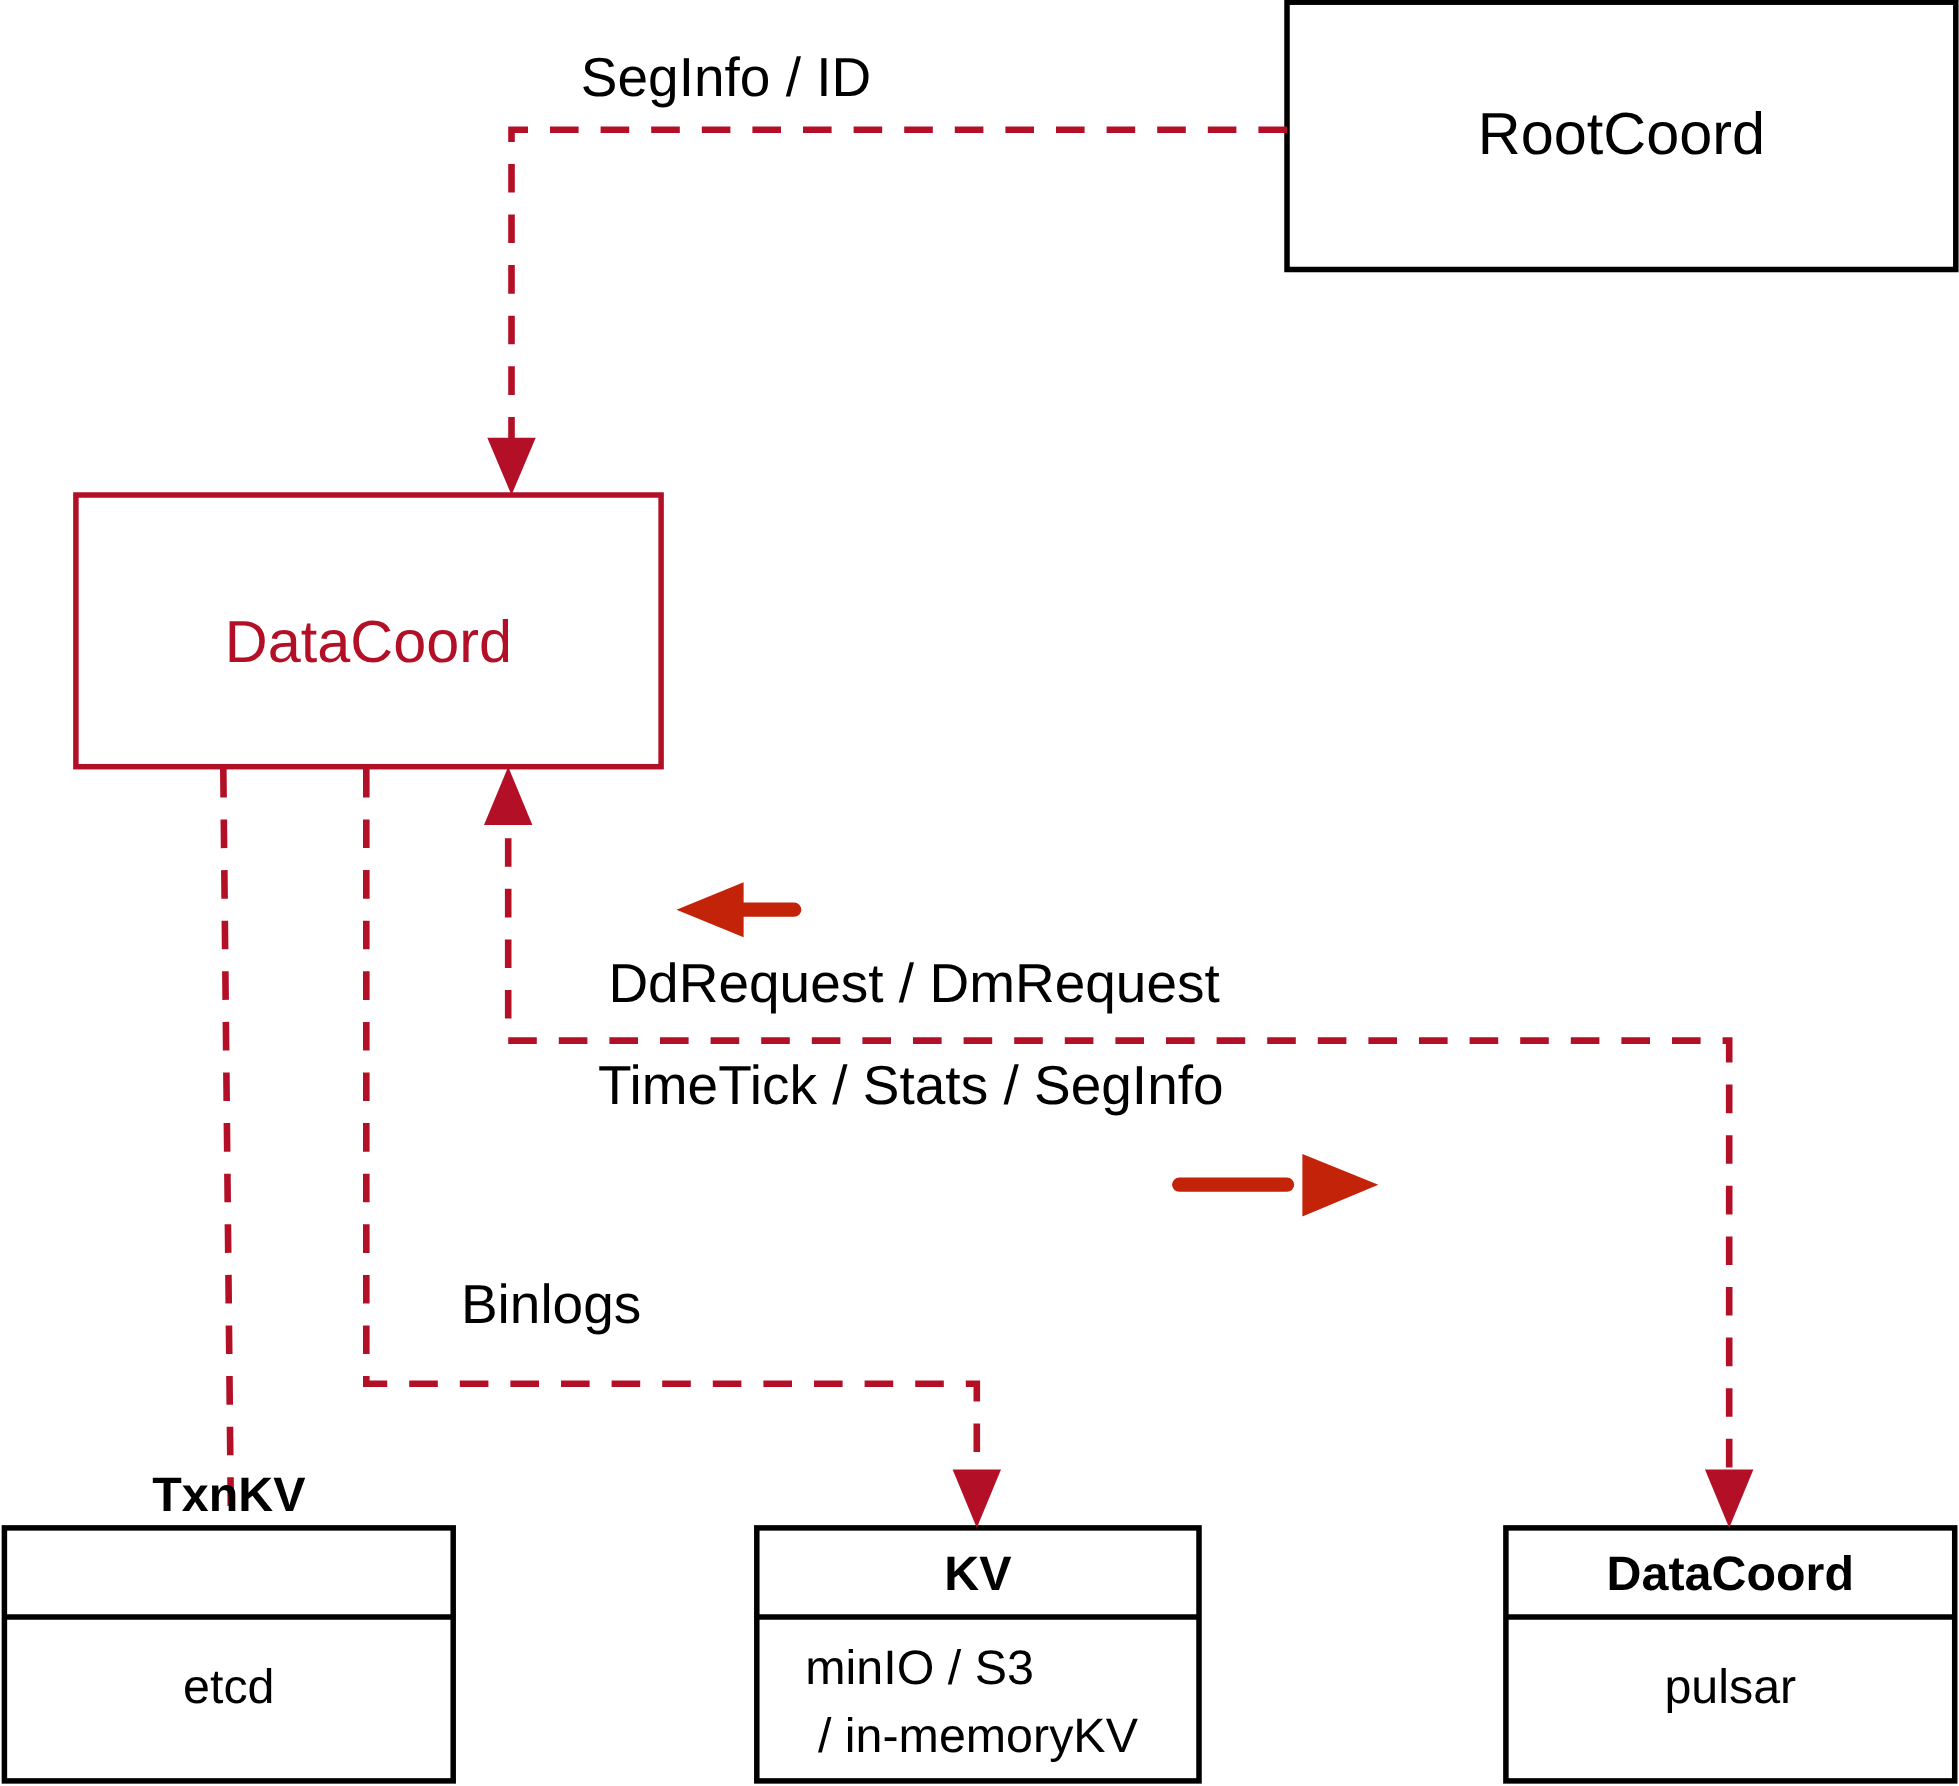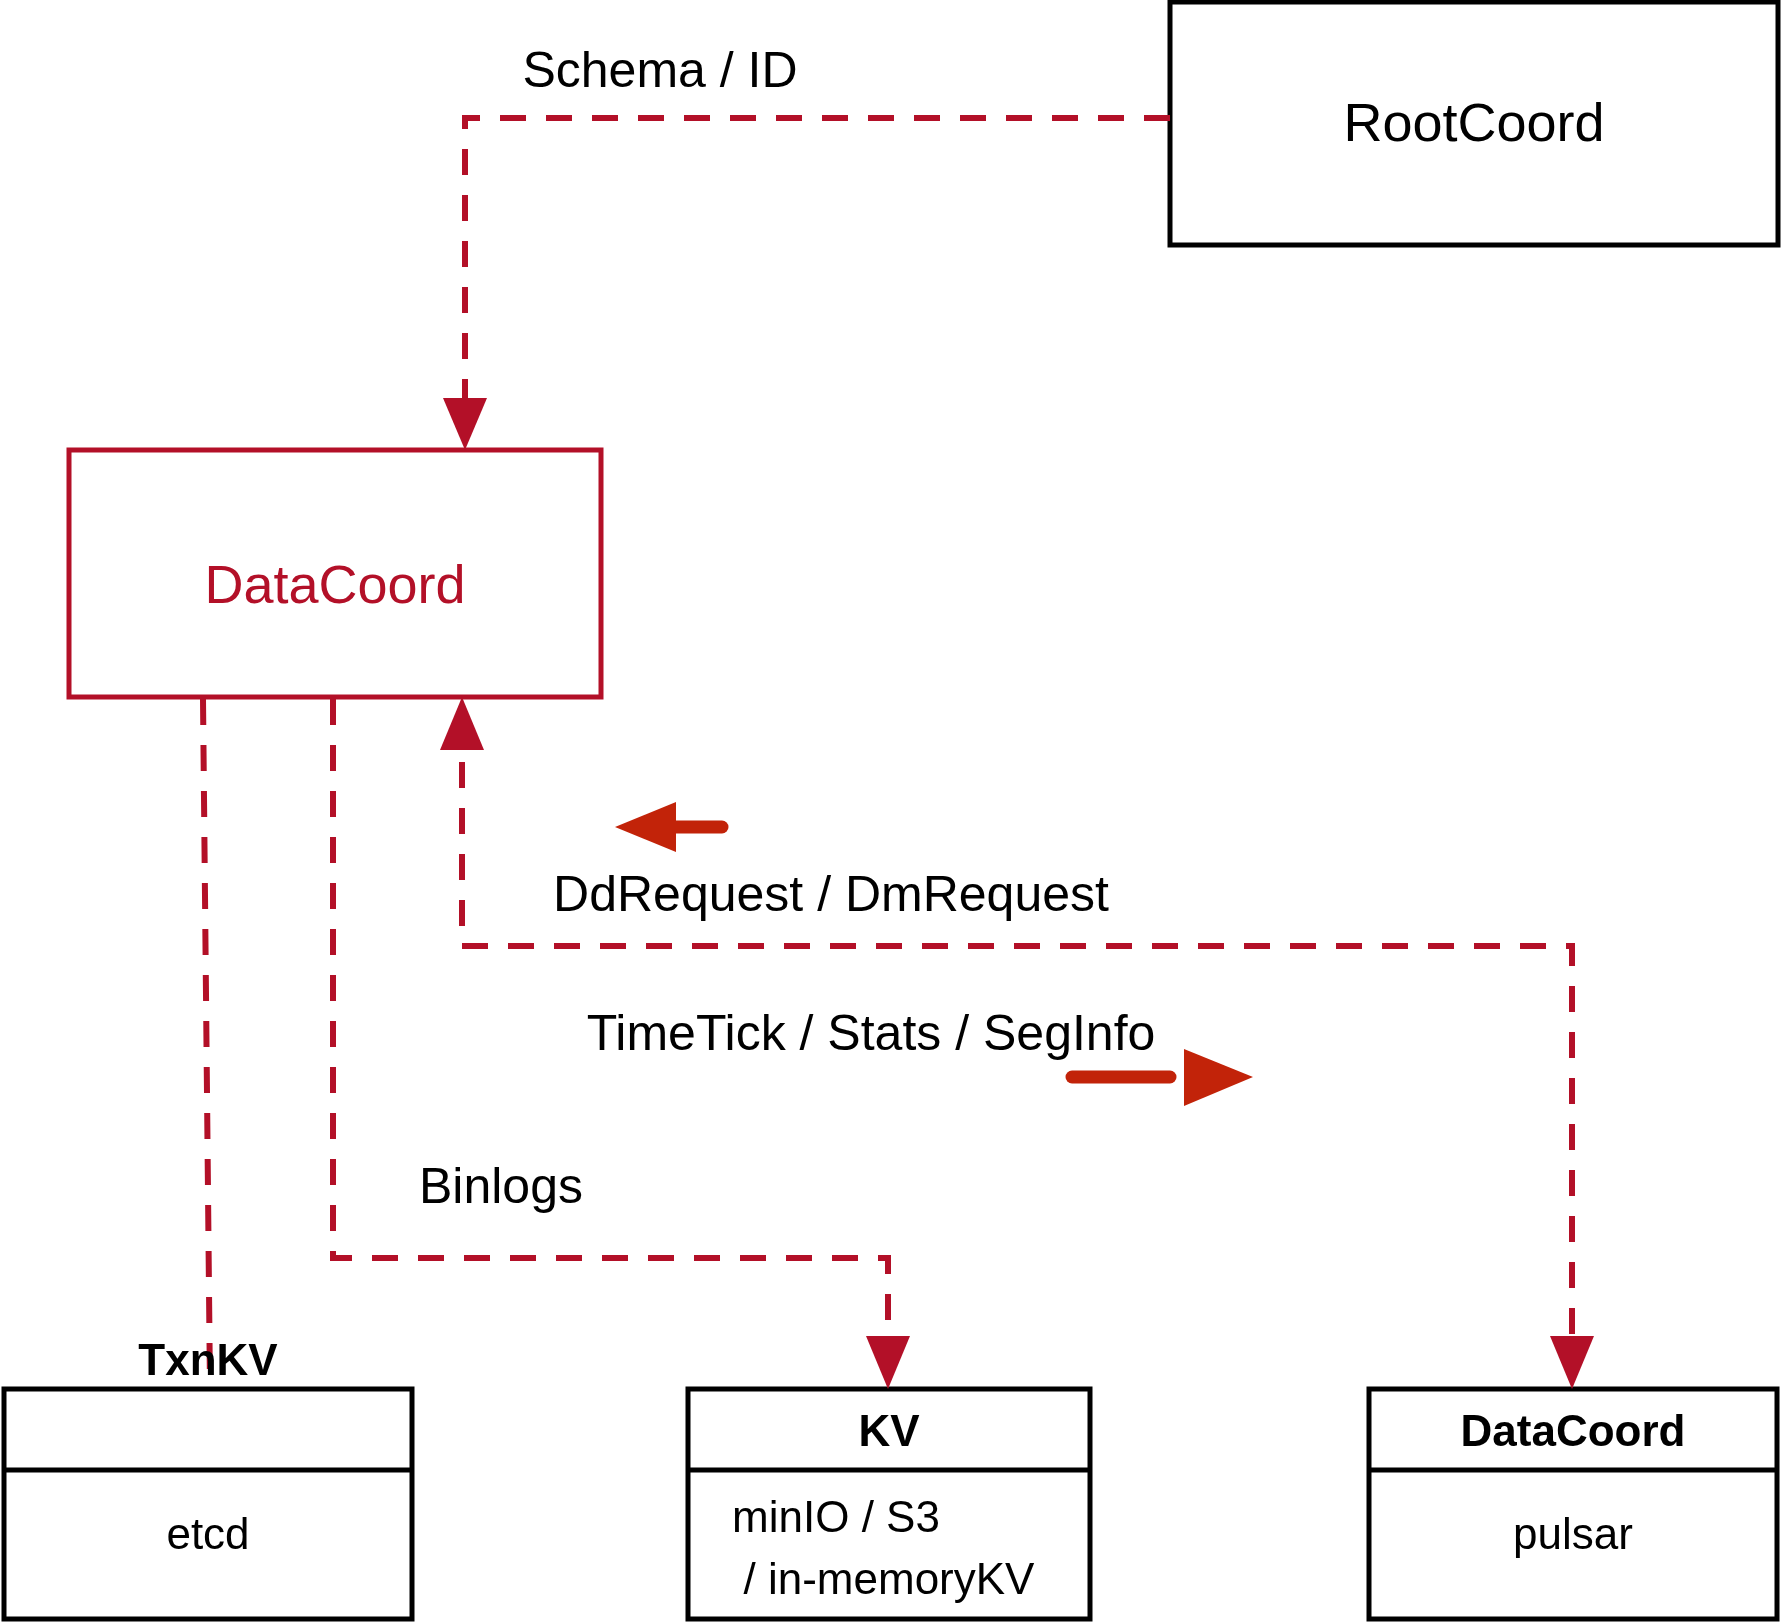--- a/index.html
+++ b/index.html
@@ -141,21 +141,21 @@
   <div class="lbl node-title-bold center-x" style="left:208px; top:1338px;">TxnKV</div>
   <div class="lbl node-sub center-x" style="left:208px; top:1512px;">etcd</div>
 
   <div class="lbl node-title-bold center-x" style="left:889px; top:1409px;">KV</div>
   <div class="lbl node-sub center-x" style="left:836px; top:1495px;">minIO / S3</div>
   <div class="lbl node-sub center-x" style="left:889px; top:1557px;text-align:right;">/ in-memoryKV</div>
 
   <div class="lbl node-title-bold center-x" style="left:1573px; top:1409px;">DataCoord</div>
   <div class="lbl node-sub center-x" style="left:1573px; top:1512px;">pulsar</div>
 
-  <div class="lbl edge-label center-x" style="left:660px; top:45px;">Schema / ID</div>
+  <div class="lbl edge-label center-x" style="left:660px; top:45px;">SegInfo / ID</div>
 
   <div class="lbl edge-label center-x" style="left:831px; top:869px;">DdRequest / DmRequest</div>
 
-  <div class="lbl edge-label center-x" style="left:828px; top:1008px;margin-left:43px;">TimeTick / Stats / SegInfo</div>
+  <div class="lbl edge-label center-x" style="left:828px; top:962px;">TimeTick / Stats / SegInfo</div>
 
   <div class="lbl edge-label center-x" style="left:501px; top:1161px;">Binlogs</div>
 
 </div>
 
 </body></html>

